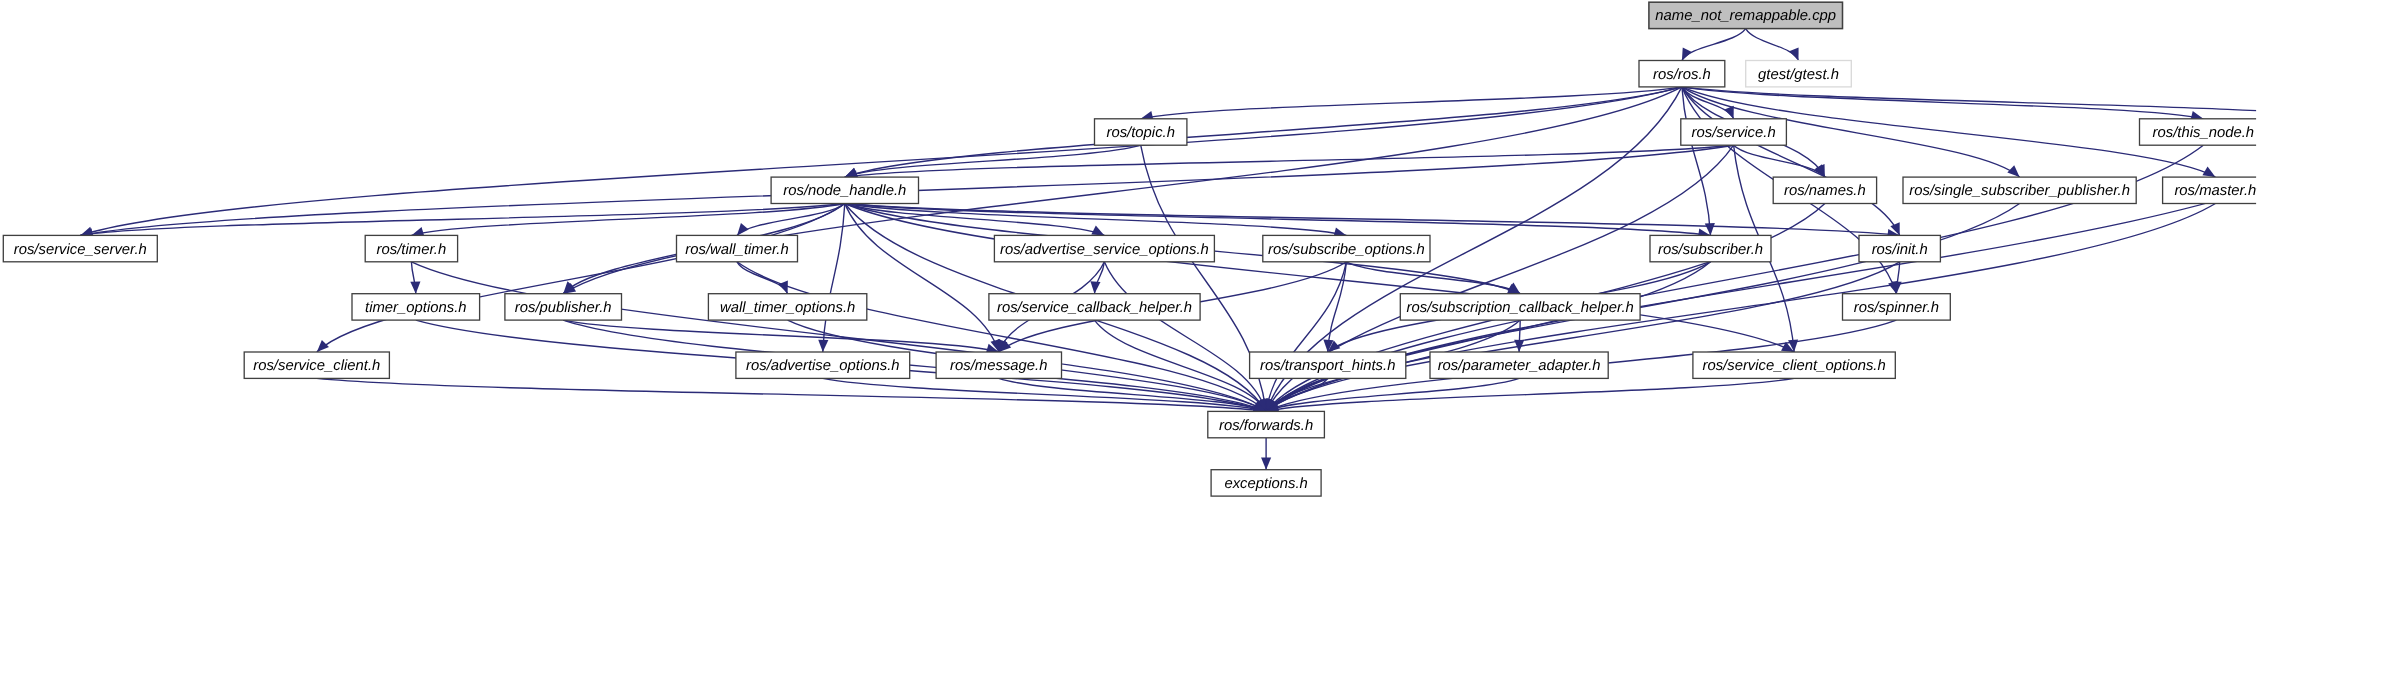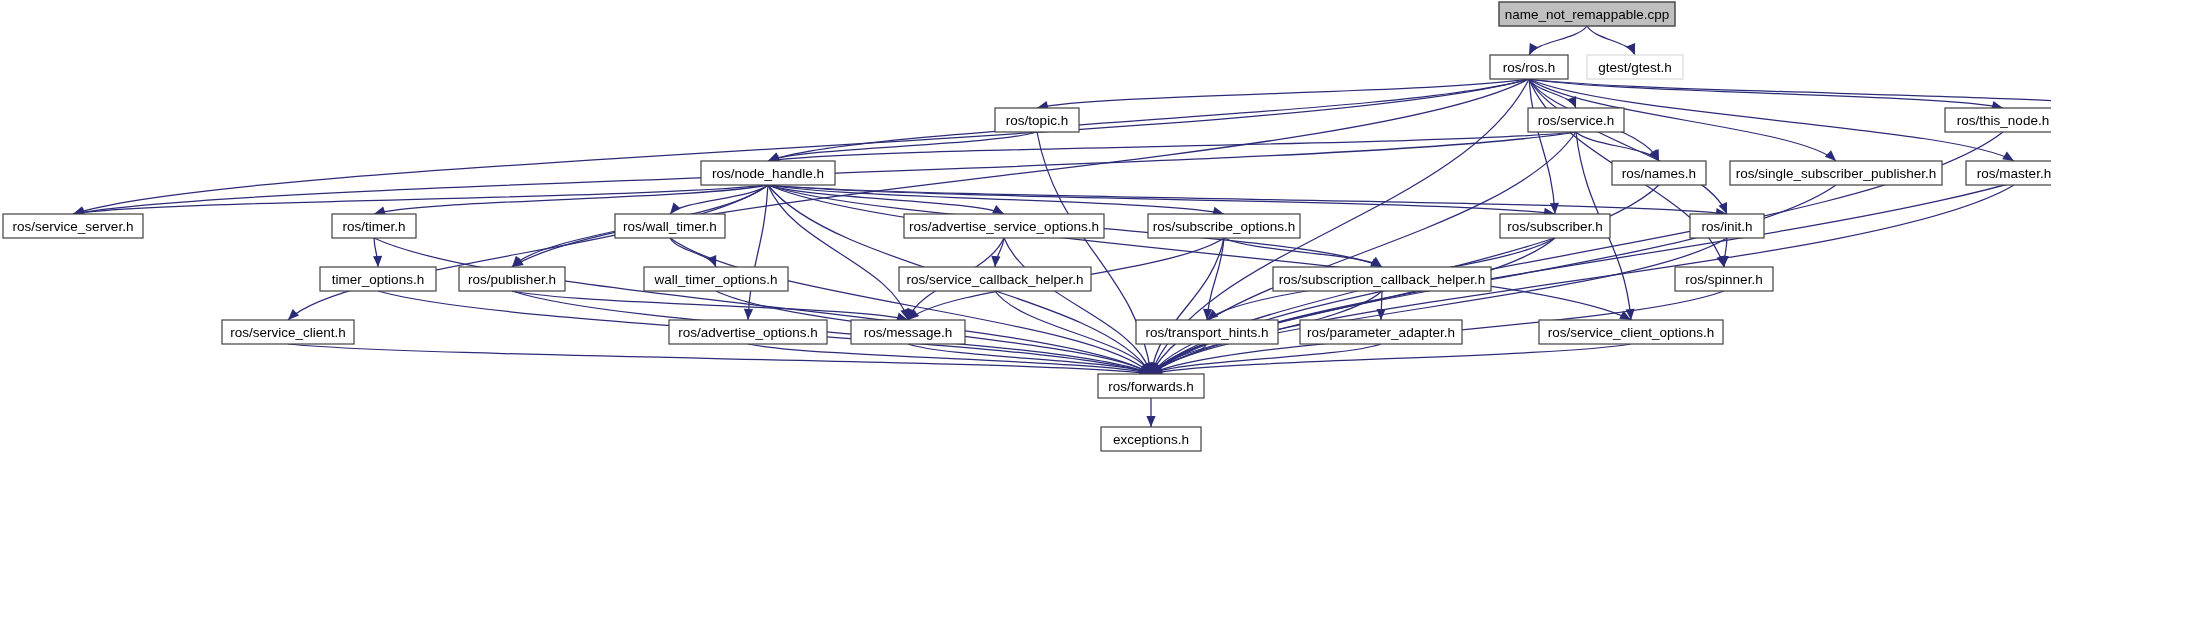--- a/index.html
+++ b/index.html
@@ -1,17 +1,17 @@
 <!DOCTYPE html>
 <html><head>
 <meta charset="utf-8">
 <style>
   html,body{margin:0;padding:0;background:#ffffff;}
   body{font-family:"Liberation Sans","DejaVu Sans",sans-serif;}
-  #graph-wrap{position:relative;width:2051px;height:635px;background:#fff;overflow:hidden;}
+  #graph-wrap{position:relative;width:2051px;height:635px;background:#fff;overflow:hidden;font-style:italic;}
   svg#graph{position:absolute;left:0;top:0;width:2189px;height:635px;display:block;}
   .node-box{fill:#ffffff;stroke:#404040;stroke-width:1.2;}
   .node-box.root{fill:#bfbfbf;stroke:#404040;stroke-width:1.4;}
   .node-box.ext{fill:#ffffff;stroke:#d9d9d9;stroke-width:1.2;}
   .node-label{font-family:"Liberation Sans","DejaVu Sans",sans-serif;font-size:13.5px;fill:#000000;text-anchor:middle;dominant-baseline:middle;}
   .edge{fill:none;stroke:#2b2b77;stroke-width:1.25;}
   .arrow-h{fill:#2b2b77;}
 </style>
 </head>
 <body>

